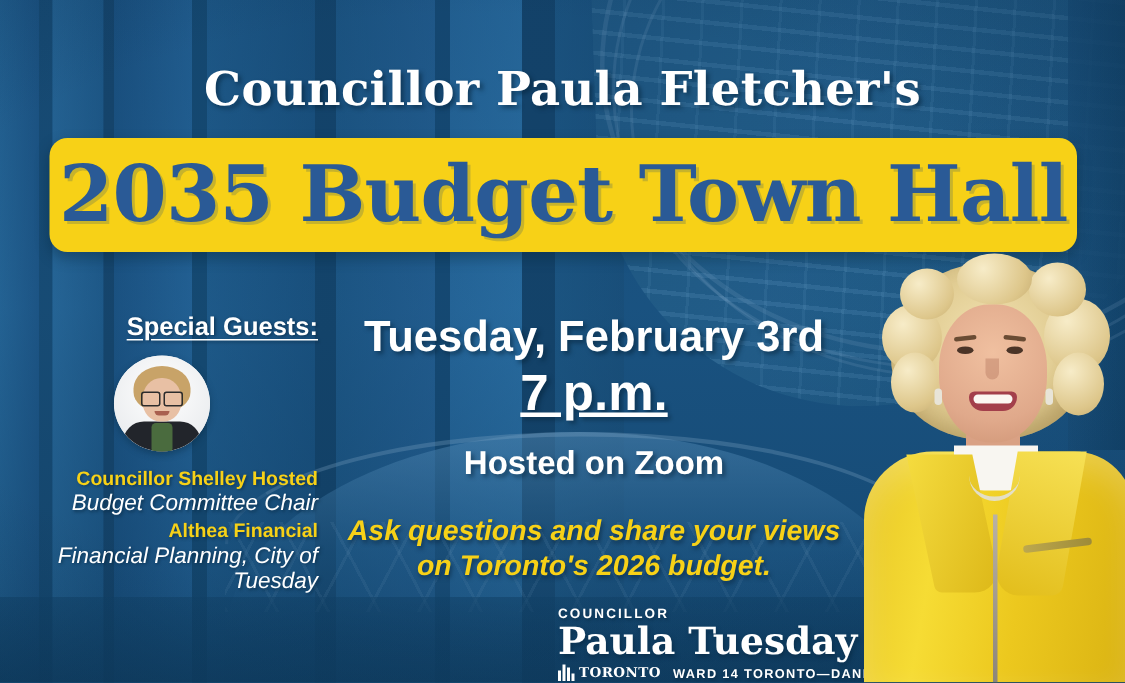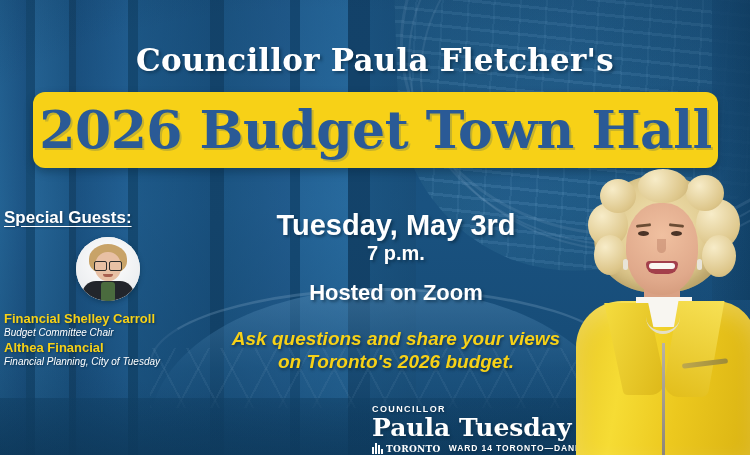--- a/index.html
+++ b/index.html
@@ -188,21 +188,21 @@
     text-shadow: 2px 2px 0 rgba(32,74,120,0.22);
     white-space: nowrap;
   }
 
   
   .guests {
     position: absolute;
     left: 4px;
     top: 208px;
     width: 208px;
-    text-align: left;
+    text-align: right;
   }
   .guests-heading {
     color: #ffffff;
     font-weight: bold;
     font-size: 17px;
     text-decoration: underline;
     text-underline-offset: 3px;
     text-shadow: 1px 1px 2px rgba(6,34,56,0.6);
     margin-bottom: 9px;
   }
@@ -248,21 +248,21 @@
   .guest-name {
     color: #F7D117;
     font-weight: bold;
     font-size: 13px;
     text-shadow: 1px 1px 2px rgba(6,34,56,0.55);
     margin-top: 2px;
   }
   .guest-role {
     color: #ffffff;
     font-style: italic;
-    font-size: 10px;
+    font-size: 15px;
     margin-top: 1px;
     text-shadow: 1px 1px 2px rgba(6,34,56,0.55);
   }
   .guest-and {
     color: #ffffff;
     font-size: 11px;
     margin: 7px 0 6px 0;
     text-shadow: 1px 1px 2px rgba(6,34,56,0.55);
   }
 
@@ -277,23 +277,24 @@
   .date-line {
     color: #ffffff;
     font-weight: bold;
     font-size: 29px;
     line-height: 1.18;
     text-shadow: 2px 2px 3px rgba(6,34,56,0.55);
   }
   .time-line {
     color: #ffffff;
     font-weight: bold;
-    font-size: 20px;
+    font-size: 34px;
     line-height: 1.18;
     text-shadow: 2px 2px 3px rgba(6,34,56,0.55);
+    text-decoration: underline;
   }
   .platform-line {
     color: #ffffff;
     font-weight: bold;
     font-size: 22px;
     margin-top: 14px;
     text-shadow: 2px 2px 3px rgba(6,34,56,0.55);
   }
   .cta {
     color: #F7D117;
@@ -323,21 +324,21 @@
     color: #ffffff;
     font-family: "DejaVu Serif", serif;
     font-weight: bold;
     font-size: 25px;
     line-height: 1.05;
     margin-top: 1px;
     text-shadow: 1px 2px 3px rgba(6,34,56,0.55);
   }
   .brand-bottom {
     display: flex;
-    align-items: flex-start;
+    align-items: flex-end;
     gap: 8px;
     margin-top: 2px;
   }
   .city-logo {
     display: flex;
     align-items: center;
     gap: 3px;
   }
   .city-mark {
     display: inline-block;
@@ -494,44 +495,44 @@
     <div class="ground-band"></div>
   </div>
   <div class="bg-layer bg-tint"></div>
   <div class="bg-layer bg-vignette"></div>
 
   <div class="content">
 
     <div class="kicker">Councillor Paula Fletcher's</div>
 
     <div class="title-banner">
-      <div class="title-text">2026 Budget Town Hall</div>
+      <div class="title-text">2035 Budget Town Hall</div>
     </div>
 
     <div class="guests">
       <div class="guests-heading">Special Guests:</div>
 
       <div class="avatar">
         <div class="av-bg"></div>
         <div class="av-body"></div>
         <div class="av-shirt"></div>
         <div class="av-hair"></div>
         <div class="av-face"></div>
         <div class="av-glasses"></div>
         <div class="av-mouth"></div>
       </div>
 
-      <div class="guest-name">Financial Shelley Carroll</div>
+      <div class="guest-name">Councillor Shelley Hosted</div>
       <div class="guest-role">Budget Committee Chair</div>
       <div class="guest-name">Althea Financial</div>
       <div class="guest-role">Financial Planning, City of Tuesday</div>
     </div>
 
     <div class="details">
-      <div class="date-line">Tuesday, May 3rd</div>
+      <div class="date-line">Tuesday, February 3rd</div>
       <div class="time-line">7 p.m.</div>
       <div class="platform-line">Hosted on Zoom</div>
       <div class="cta">
         <div>Ask questions and share your views</div>
         <div>on Toronto's 2026 budget.</div>
       </div>
     </div>
 
     <div class="brand">
       <div class="brand-kicker">COUNCILLOR</div>

